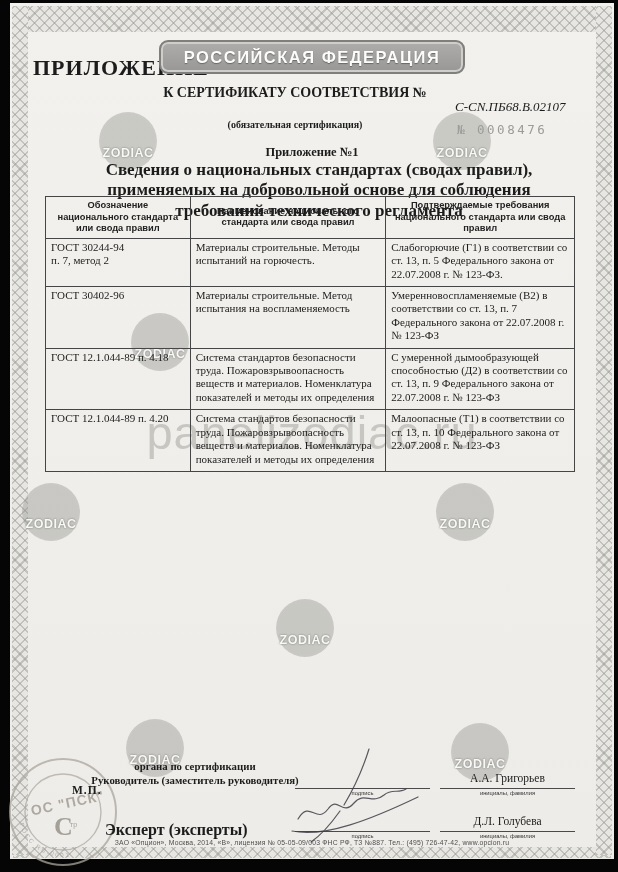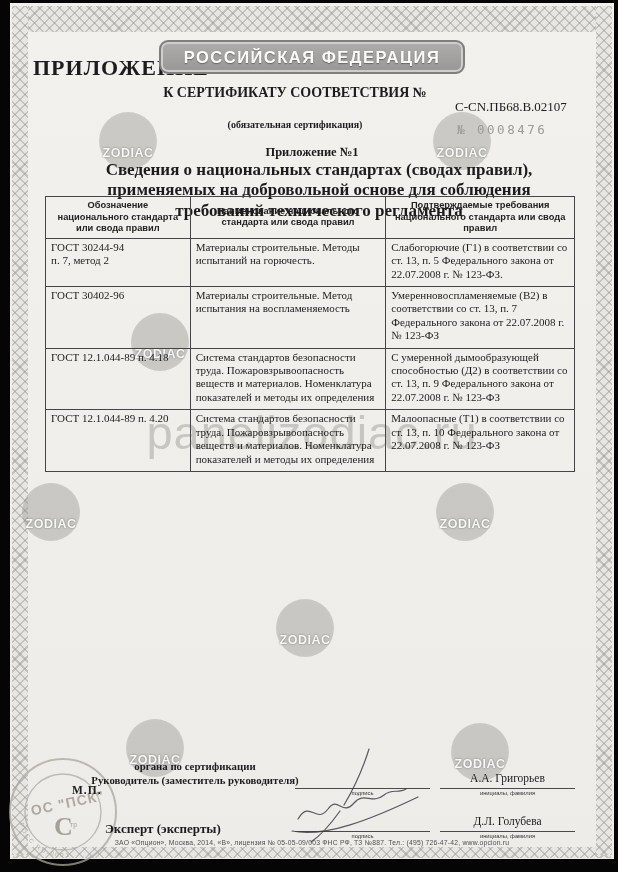--- a/index.html
+++ b/index.html
@@ -17,21 +17,21 @@
   .band-right{right:2px;top:3px;bottom:4px;width:16px;}
 
   .banner{position:absolute;left:50%;top:6px;transform:translateX(-50%);width:302px;height:30px;
           background:linear-gradient(180deg,#aeadab,#989795);border:2px solid #7f7f7d;border-radius:9px;
           box-shadow:inset 0 0 0 2px #cfcecb;display:flex;align-items:center;justify-content:center;z-index:5;margin-top:31px;}
   .banner-text{font-family:"Liberation Sans",sans-serif;font-weight:bold;font-size:16.5px;letter-spacing:1.5px;
           color:#fcfcfb;text-shadow:0 1px 1px rgba(85,85,85,.75);white-space:nowrap;}
 
   .title{position:absolute;top:52px;left:0;width:100%;text-align:left;font-size:22px;font-weight:bold;letter-spacing:1px;z-index:3;margin-left:23px;}
   .subtitle{position:absolute;top:82px;left:125px;width:320px;text-align:center;font-size:14px;font-weight:bold;z-index:3;}
-  .certnum{position:absolute;top:96px;left:445px;font-size:13px;z-index:3;}
+  .certnum{position:absolute;top:96px;left:445px;font-size:13px;z-index:3;font-style:italic;}
   .certtype{position:absolute;top:116px;left:175px;width:220px;text-align:center;font-size:10px;font-weight:bold;z-index:3;}
   .serial{position:absolute;top:119px;left:447px;font-family:"DejaVu Sans Mono",monospace;font-size:12.5px;
           letter-spacing:2.5px;color:#9b9b99;z-index:3;}
 
   .annex-h{position:absolute;top:142px;left:0;width:100%;text-align:center;font-size:12.5px;font-weight:bold;z-index:3;}
   .annex-d{position:absolute;top:157px;left:54px;width:510px;text-align:center;font-size:17px;font-weight:bold;line-height:1.2;z-index:3;}
 
   table.std{position:absolute;left:35px;top:193px;width:530px;border-collapse:collapse;z-index:3;}
   table.std th,table.std td{border:1px solid #454545;}
   table.std th{font-family:"Liberation Sans",sans-serif;font-size:9.3px;font-weight:bold;text-align:center;
@@ -45,21 +45,21 @@
 
   .wm-site{position:absolute;top:402px;left:0;width:100%;text-align:center;font-family:"Liberation Sans",sans-serif;
            font-size:47px;color:#c7c6c1;letter-spacing:1px;z-index:1;}
   .zwm{position:absolute;width:58px;height:58px;border-radius:50%;z-index:1;
        background:radial-gradient(circle,rgba(147,147,142,.42) 0 62%,rgba(147,147,142,.34) 100%);}
   .zwm span{position:absolute;left:50%;bottom:10px;transform:translateX(-50%);font-family:"Liberation Sans",sans-serif;
        font-weight:bold;font-size:12.5px;letter-spacing:.5px;color:#f8f8f6;
        text-shadow:0 0 2px rgba(108,108,104,.95);white-space:nowrap;}
 
   .sig-label{position:absolute;left:65px;top:756px;width:240px;text-align:center;font-size:10.8px;font-weight:bold;line-height:1.3;z-index:3;}
-  .expert-label{position:absolute;left:95px;top:818px;font-size:13px;font-weight:bold;z-index:3;}
+  .expert-label{position:absolute;left:95px;top:818px;font-size:16px;font-weight:bold;z-index:3;}
   .mp{position:absolute;left:42px;top:781px;font-size:11.5px;font-weight:bold;letter-spacing:1px;z-index:4;margin-left:20px;}
   .field{position:absolute;width:135px;z-index:3;}
   .field .line{height:16px;border-bottom:1px solid #4a4a4a;text-align:center;font-size:11.5px;}
   .field .cap{text-align:center;font-size:5.8px;color:#333;padding-top:1px;font-family:"Liberation Sans",sans-serif;}
   .f1{left:285px;top:769px;} .f2{left:430px;top:769px;} .f3{left:285px;top:812px;} .f4{left:430px;top:812px;}
 
   .stamp-svg{position:absolute;left:-12px;top:744px;z-index:2;}
   .sig-svg{position:absolute;left:270px;top:738px;z-index:4;}
 
   .footer{position:absolute;top:836px;left:0;width:100%;text-align:center;font-family:"Liberation Sans",sans-serif;

